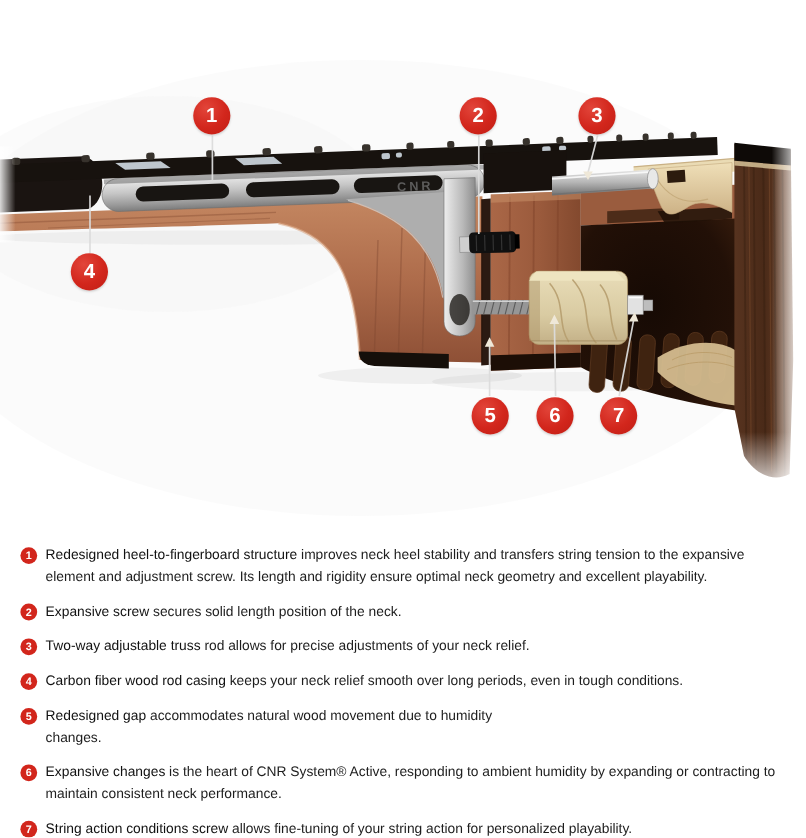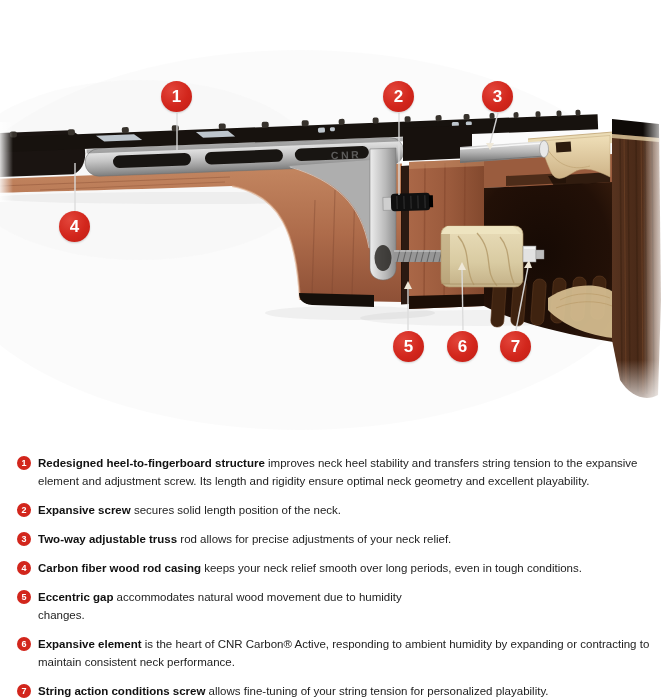--- a/index.html
+++ b/index.html
@@ -22,21 +22,21 @@
   }
 
   
   .legend{position:absolute;left:17px;top:454px;width:642px;font-size:11.5px;line-height:18px;}
   .legend p{margin:0 0 11px 0;position:relative;padding-left:21px;}
   .legend p.narrow{max-width:400px;}
   .legend .bullet{
     position:absolute;left:0;top:2px;width:14px;height:14px;border-radius:50%;
     background:#d2261c;color:#fff;font-weight:bold;font-size:9px;line-height:14px;text-align:center;
   }
-  .legend b{font-weight:bold;color:#111;}
+  .legend b{font-weight:normal;color:#111;}
 </style>
 </head>
 <body>
 
 <div class="stage">
 <svg width="672" height="450" viewBox="0 0 672 450" xmlns="http://www.w3.org/2000/svg">
   <defs>
     <linearGradient id="metalBar" x1="0" y1="0" x2="0" y2="1">
       <stop offset="0" stop-color="#f0f0f0"></stop>
           <stop offset="0.45" stop-color="#c6c6c6"></stop>
@@ -287,21 +287,21 @@
   <p>
     <span class="bullet">2</span><b>Expansive screw</b><span> secures solid length position of the neck.</span>
   </p>
   <p>
     <span class="bullet">3</span><b>Two-way adjustable truss</b><span> rod allows for precise adjustments of your neck relief.</span>
   </p>
   <p>
     <span class="bullet">4</span><b>Carbon fiber wood rod casing</b><span> keeps your neck relief smooth over long periods, even in tough conditions.</span>
   </p>
   <p class="narrow">
-    <span class="bullet">5</span><b>Eccentric gap</b><span> accommodates natural wood movement due to humidity changes.</span>
-  </p>
-  <p>
-    <span class="bullet">6</span><b>Expansive element</b><span> is the heart of CNR Carbon® Active, responding to ambient humidity by expanding or contracting to maintain consistent neck performance.</span>
-  </p>
-  <p>
-    <span class="bullet">7</span><b>String action conditions screw</b><span> allows fine-tuning of your string tension for personalized playability.</span>
+    <span class="bullet">5</span><b>Redesigned gap</b><span> accommodates natural wood movement due to humidity changes.</span>
+  </p>
+  <p>
+    <span class="bullet">6</span><b>Expansive changes</b><span> is the heart of CNR System® Active, responding to ambient humidity by expanding or contracting to maintain consistent neck performance.</span>
+  </p>
+  <p>
+    <span class="bullet">7</span><b>String action conditions screw</b><span> allows fine-tuning of your string action for personalized playability.</span>
   </p>
 </div>
 
 </body></html>

